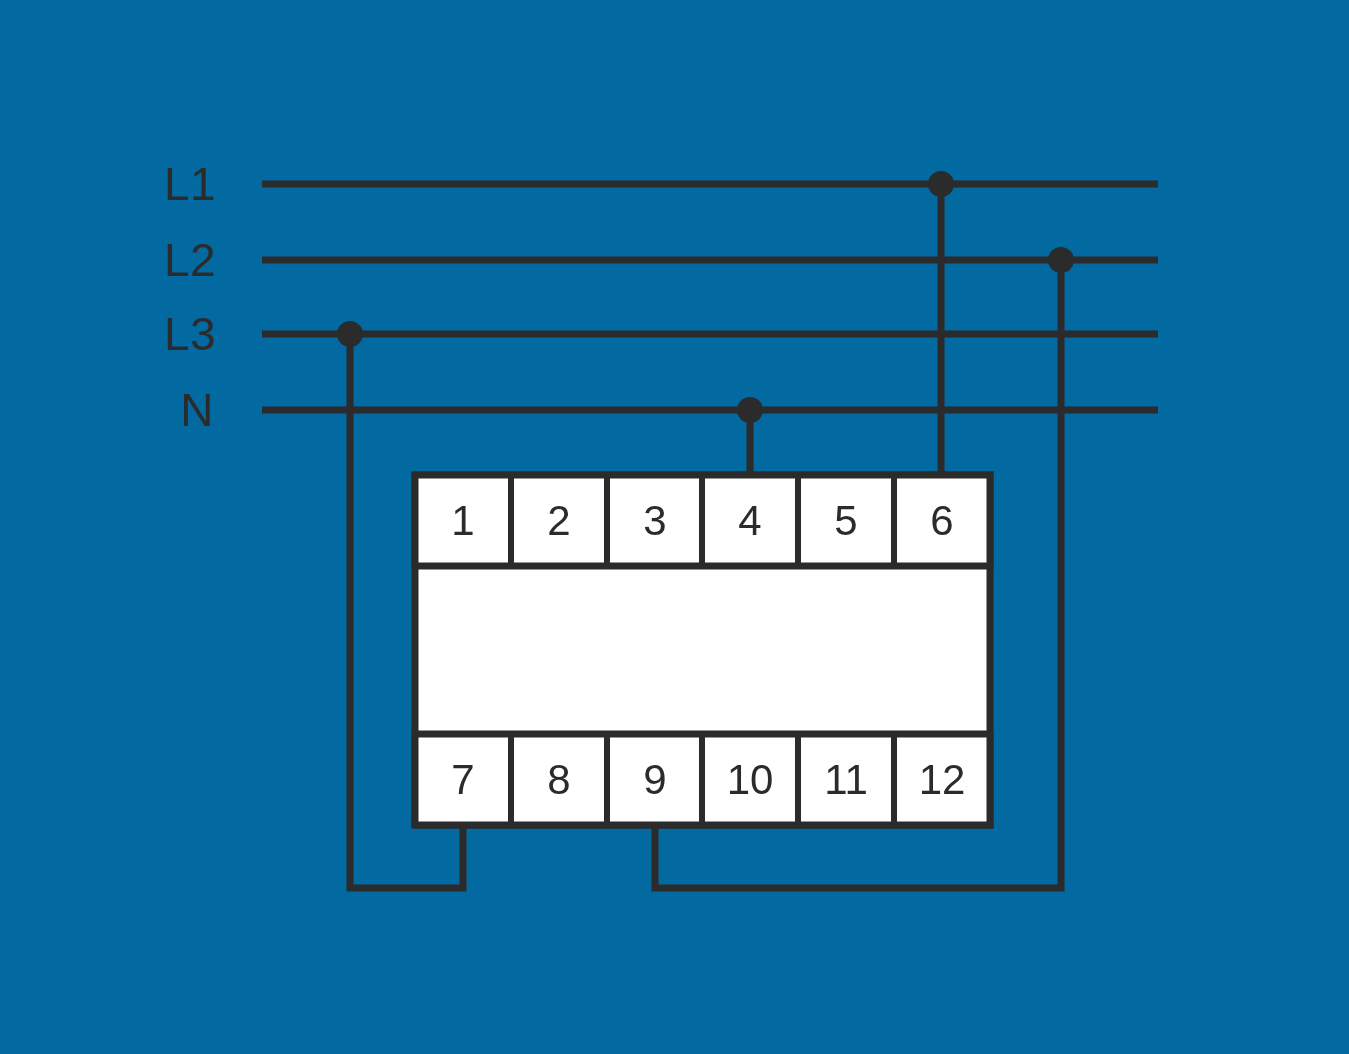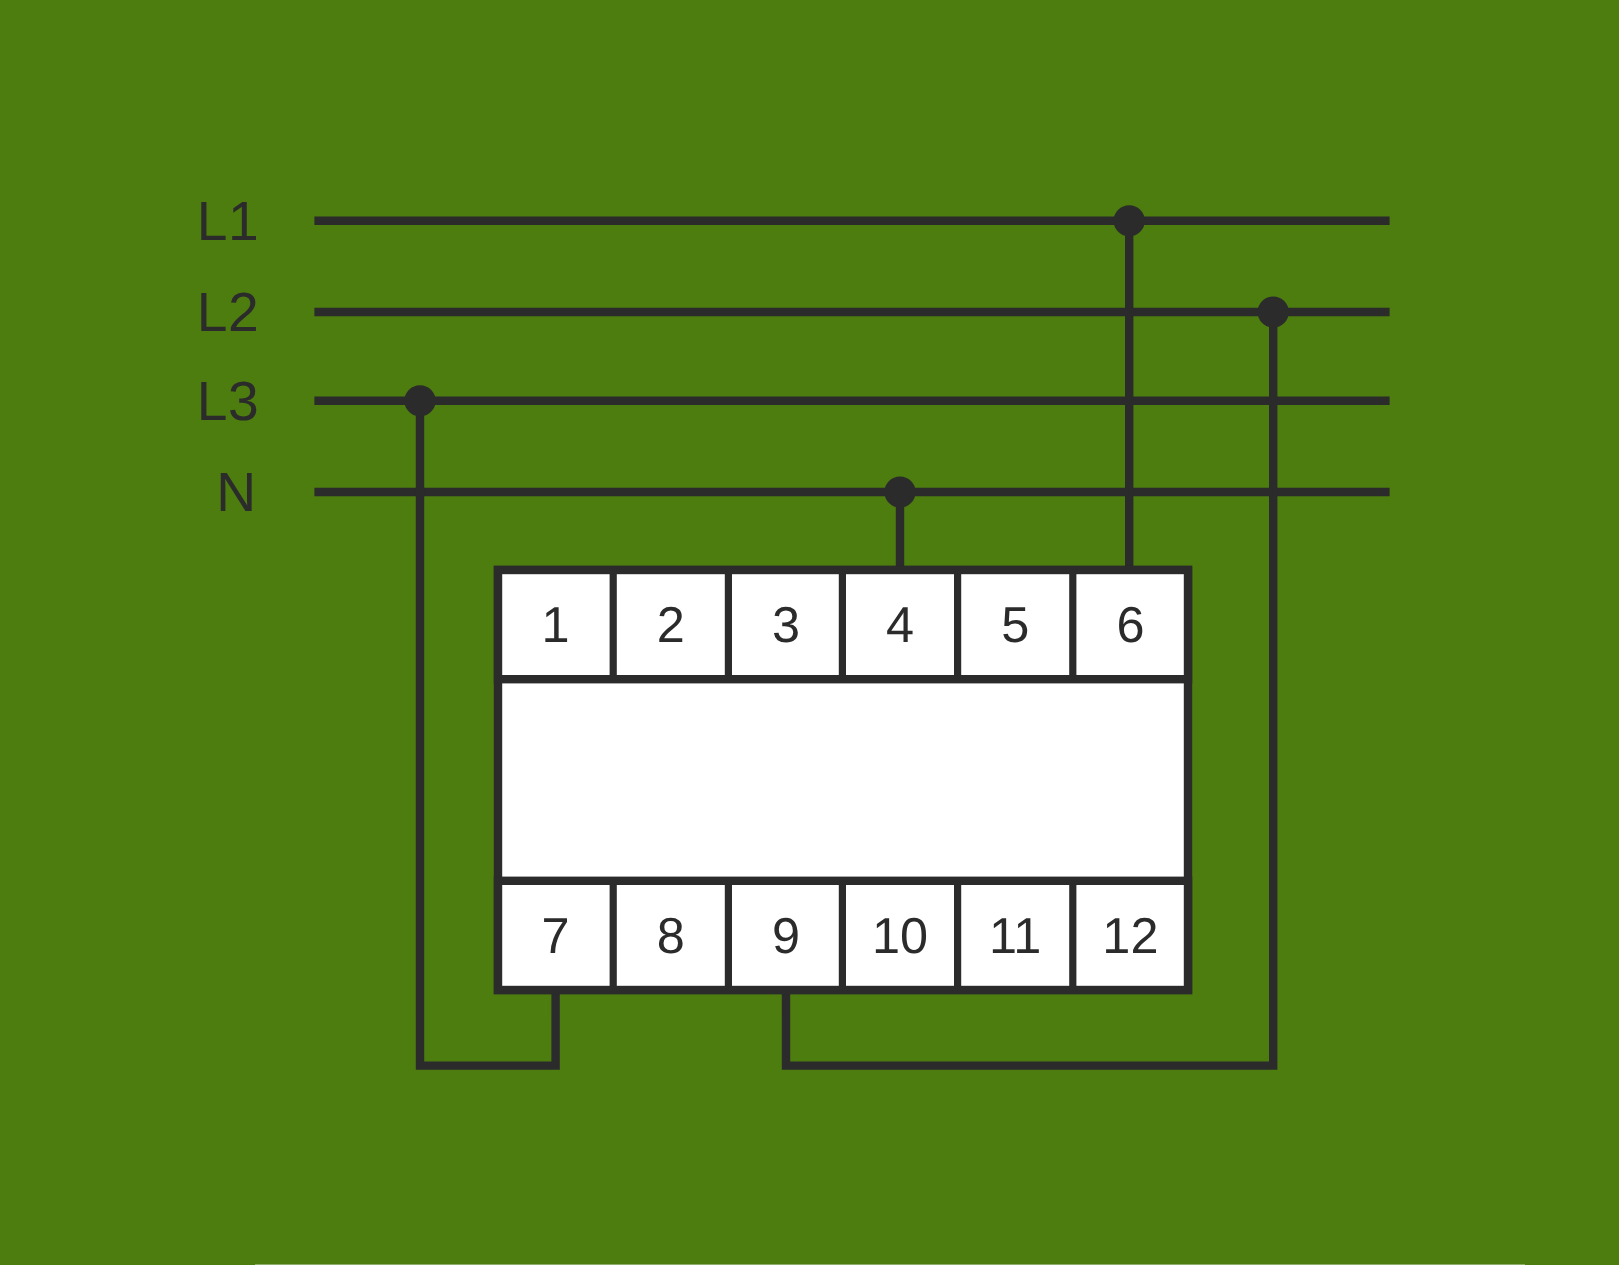--- a/index.html
+++ b/index.html
@@ -10,21 +10,21 @@
   body {
     width: 1349px;
     height: 1054px;
     font-family: "Liberation Sans", sans-serif;
     overflow: hidden;
   }
   #diagram-root {
     position: relative;
     width: 1349px;
     height: 1054px;
-    background: #4d7c0f;
+    background: #0369a1;
   }
   svg#wiring-svg {
     position: absolute;
     left: 0;
     top: 0;
     width: 1349px;
     height: 1054px;
     display: block;
   }
   .bus-label {

